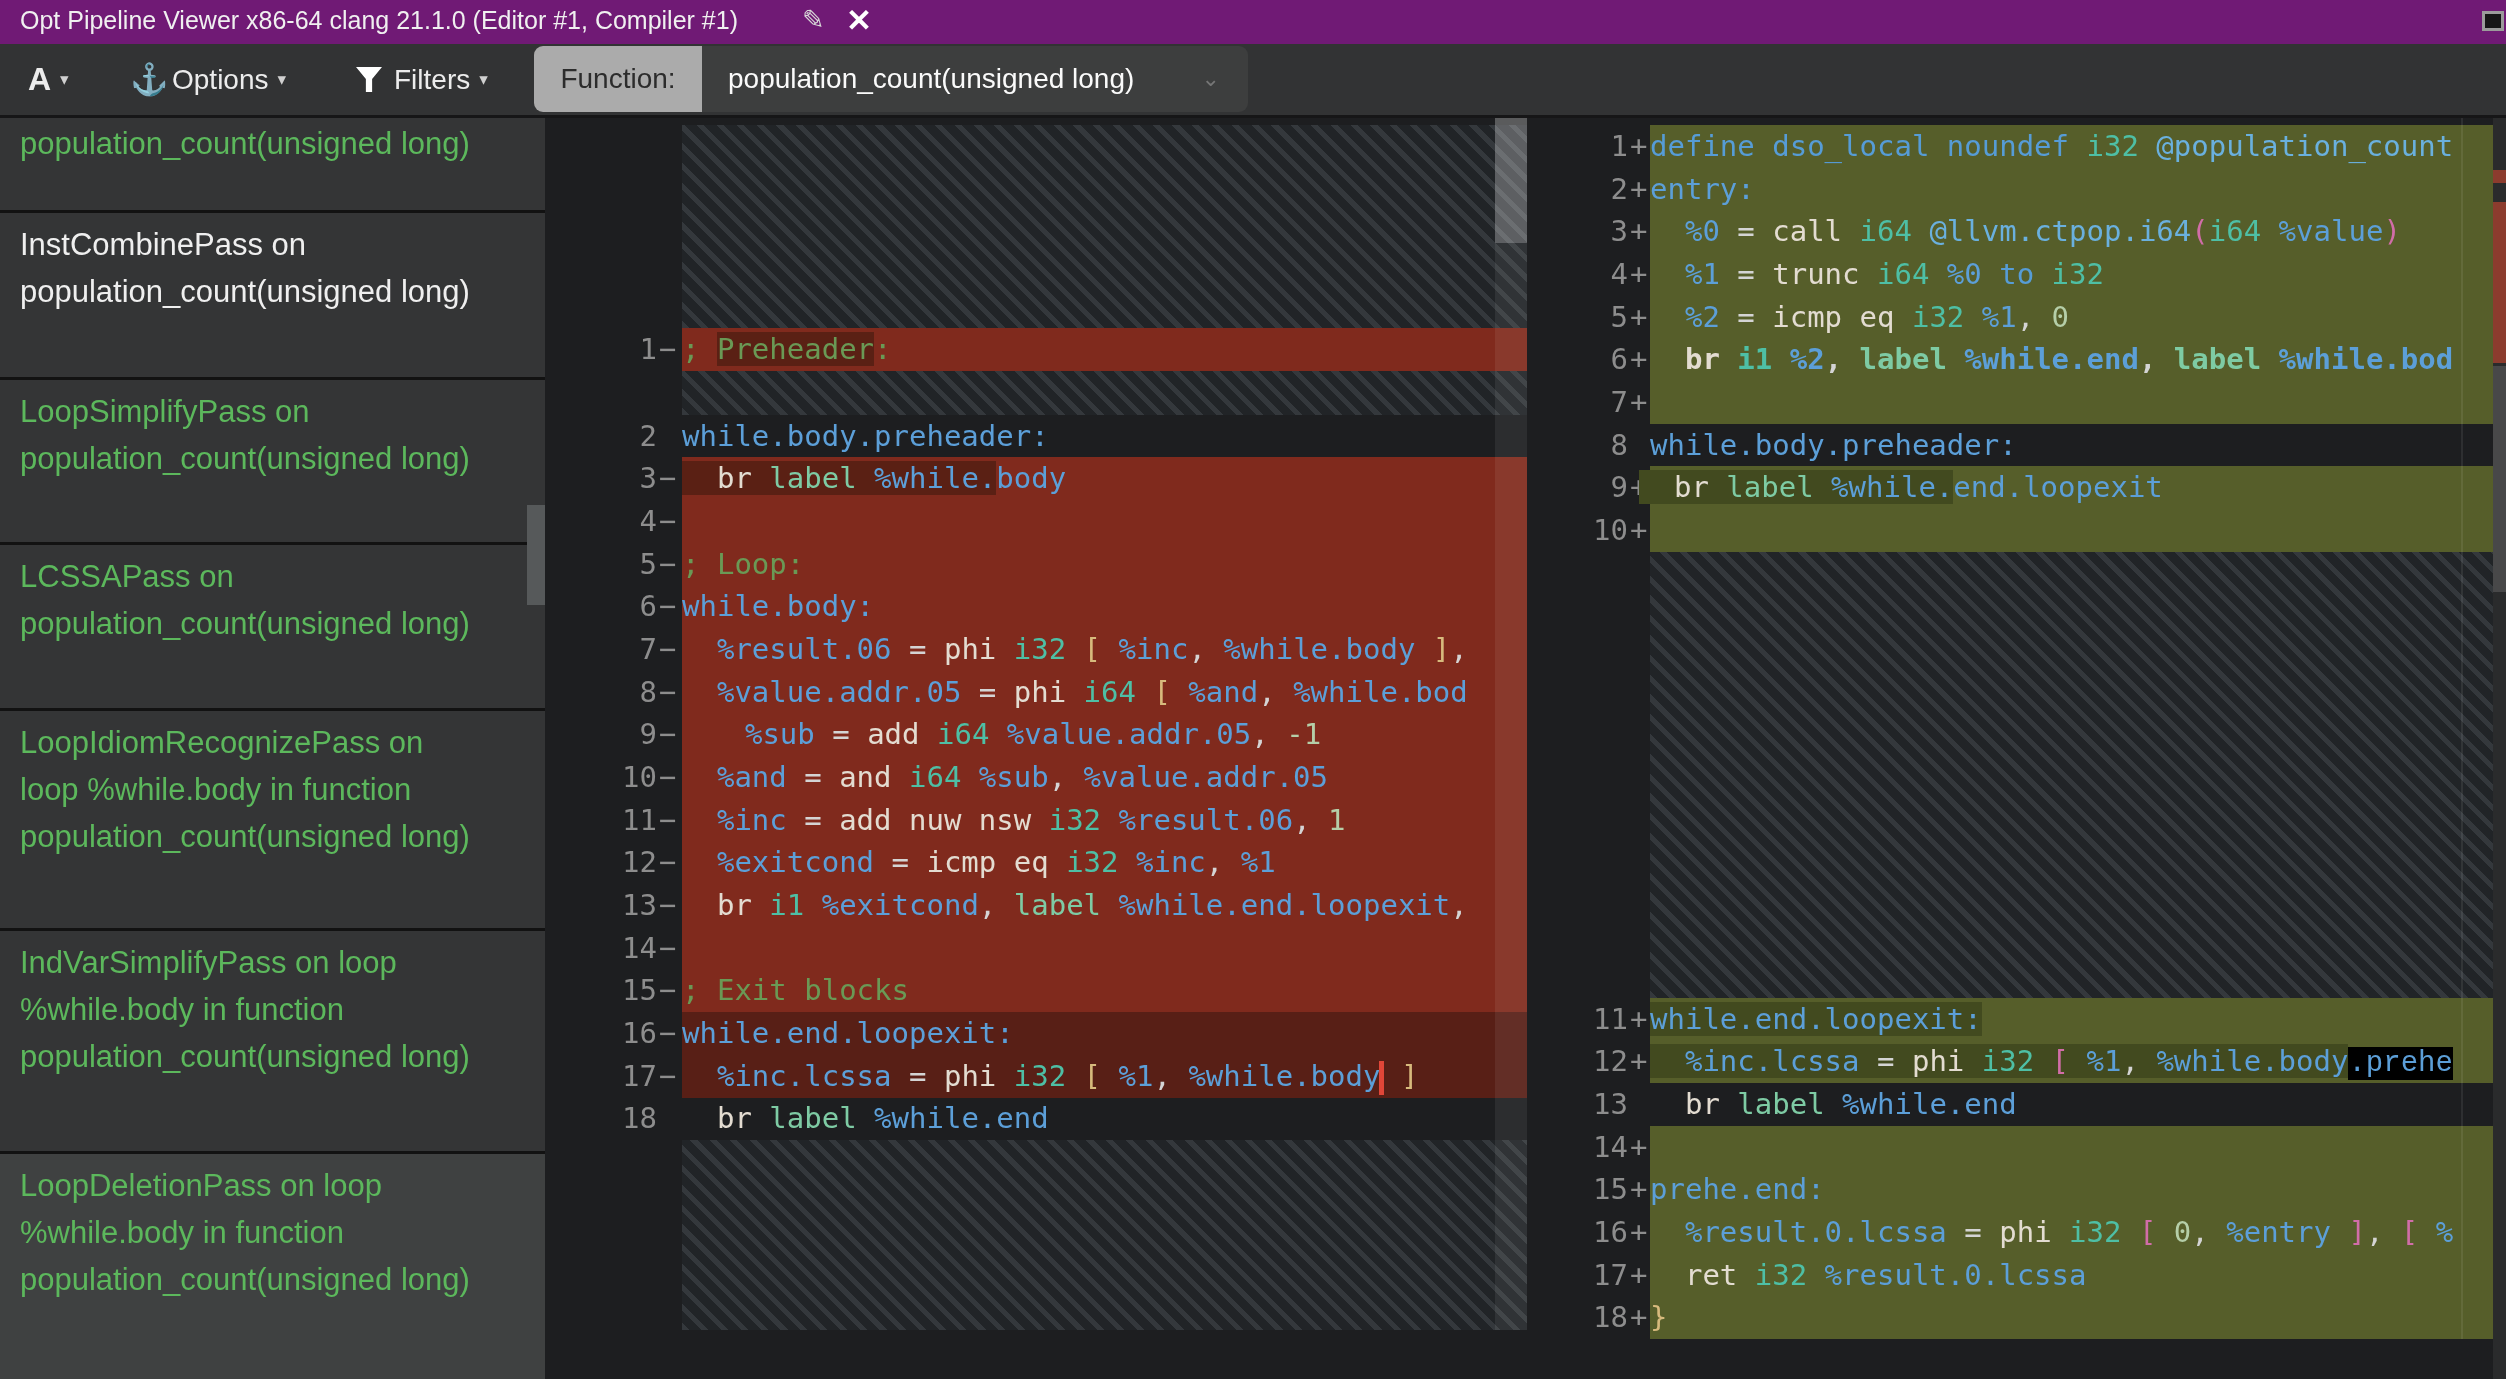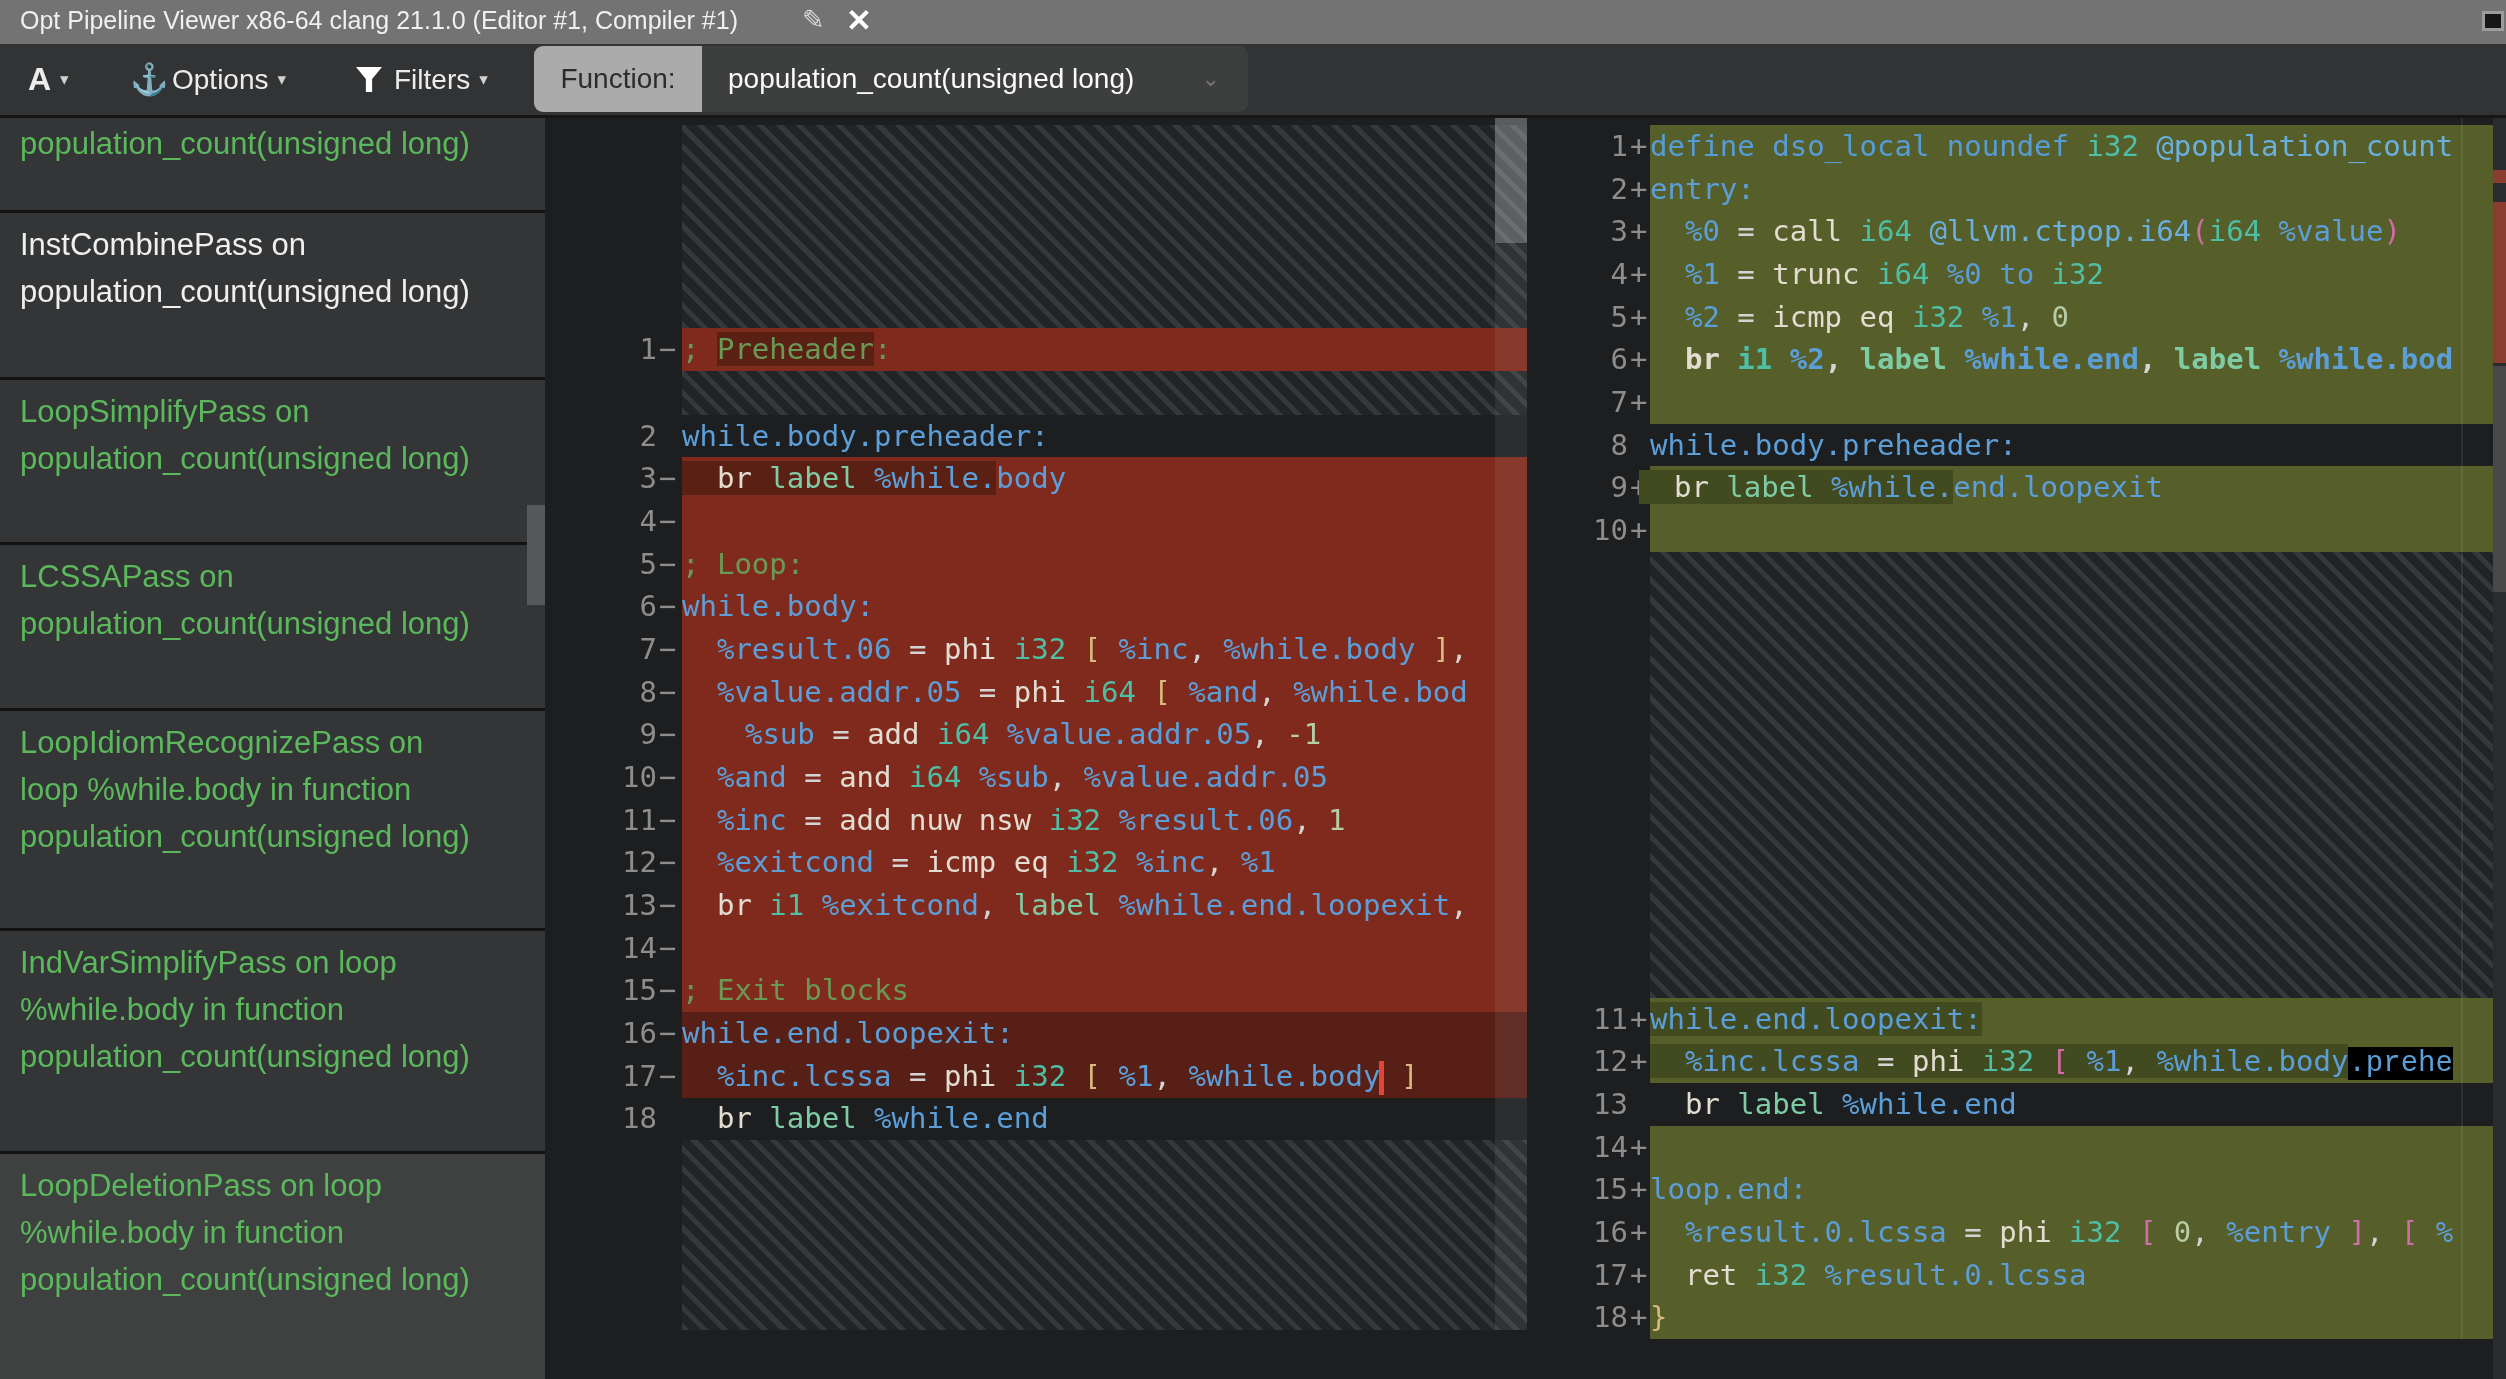--- a/index.html
+++ b/index.html
@@ -1,20 +1,20 @@
 <!DOCTYPE html>
 <html><head>
 <meta charset="utf-8">
 <style>
   html,body{margin:0;padding:0;background:#1d1e20;}
   #app{position:relative;width:2506px;height:1379px;overflow:hidden;
        font-family:"Liberation Sans",sans-serif;background:#1d1e20;}
 
   
-  #titlebar{position:absolute;left:0;top:0;width:2506px;height:44px;background:#737373;}
+  #titlebar{position:absolute;left:0;top:0;width:2506px;height:44px;background:#701a75;}
   #title-text{position:absolute;left:20px;top:6px;font-size:25px;color:#f0f0f0;white-space:nowrap;}
   #edit-icon{position:absolute;left:802px;top:4px;font-size:27px;color:#d8d8d8;cursor:pointer;}
   #close-icon{position:absolute;left:846px;top:2px;font-size:31px;color:#ffffff;cursor:pointer;font-weight:bold;}
   #max-icon{position:absolute;left:2482px;top:11px;width:16px;height:14px;border:3px solid #9b9b9b;background:#161616;}
 
   
   #toolbar{position:absolute;left:0;top:44px;width:2506px;height:74px;background:#323334;border-bottom:3px solid #161617;box-sizing:border-box;}
   .tb-btn{position:absolute;top:0;height:71px;display:flex;align-items:center;color:#ececec;font-size:28px;cursor:pointer;white-space:nowrap;}
   .caret{font-size:17px;color:#d0d0d0;margin-left:9px;}
   #font-btn{left:28px;} #font-btn .bigA{font-size:32px;font-weight:bold;}
@@ -309,21 +309,21 @@
       <div class="row add" style="left: 0px; top: 1007.61px; width: 948px;">
         <div class="rowbg bg-add" style="left: 105px; width: 843px;"></div>
         <span class="gnum" style="left: 0px; width: 83px;">14</span>
         <span class="gsign" style="left: 85px;">+</span>
         <div class="code" style="left: 105px; width: 843px; overflow: hidden;"></div>
       </div>
       <div class="row add" style="left: 0px; top: 1050.28px; width: 948px;">
         <div class="rowbg bg-add" style="left: 105px; width: 843px;"></div>
         <span class="gnum" style="left: 0px; width: 83px;">15</span>
         <span class="gsign" style="left: 85px;">+</span>
-        <div class="code" style="left: 105px; width: 843px; overflow: hidden;"><span class="lbl">loop.end:</span></div>
+        <div class="code" style="left: 105px; width: 843px; overflow: hidden;"><span class="lbl">prehe.end:</span></div>
       </div>
       <div class="row add" style="left: 0px; top: 1092.95px; width: 948px;">
         <div class="rowbg bg-add" style="left: 105px; width: 843px;"></div>
         <span class="gnum" style="left: 0px; width: 83px;">16</span>
         <span class="gsign" style="left: 85px;">+</span>
         <div class="code" style="left: 105px; width: 843px; overflow: hidden;"><span class="pln">  </span><span class="lbl">%result.0.lcssa</span><span class="pln"> = </span><span class="mn">phi </span><span class="typ">i32 </span><span class="bp">[ </span><span class="num">0</span><span class="pln">, </span><span class="lbl">%entry</span><span class="bp"> ]</span><span class="pln">, </span><span class="bp">[ </span><span class="lbl">%</span></div>
       </div>
       <div class="row add" style="left: 0px; top: 1135.62px; width: 948px;">
         <div class="rowbg bg-add" style="left: 105px; width: 843px;"></div>
         <span class="gnum" style="left: 0px; width: 83px;">17</span>

